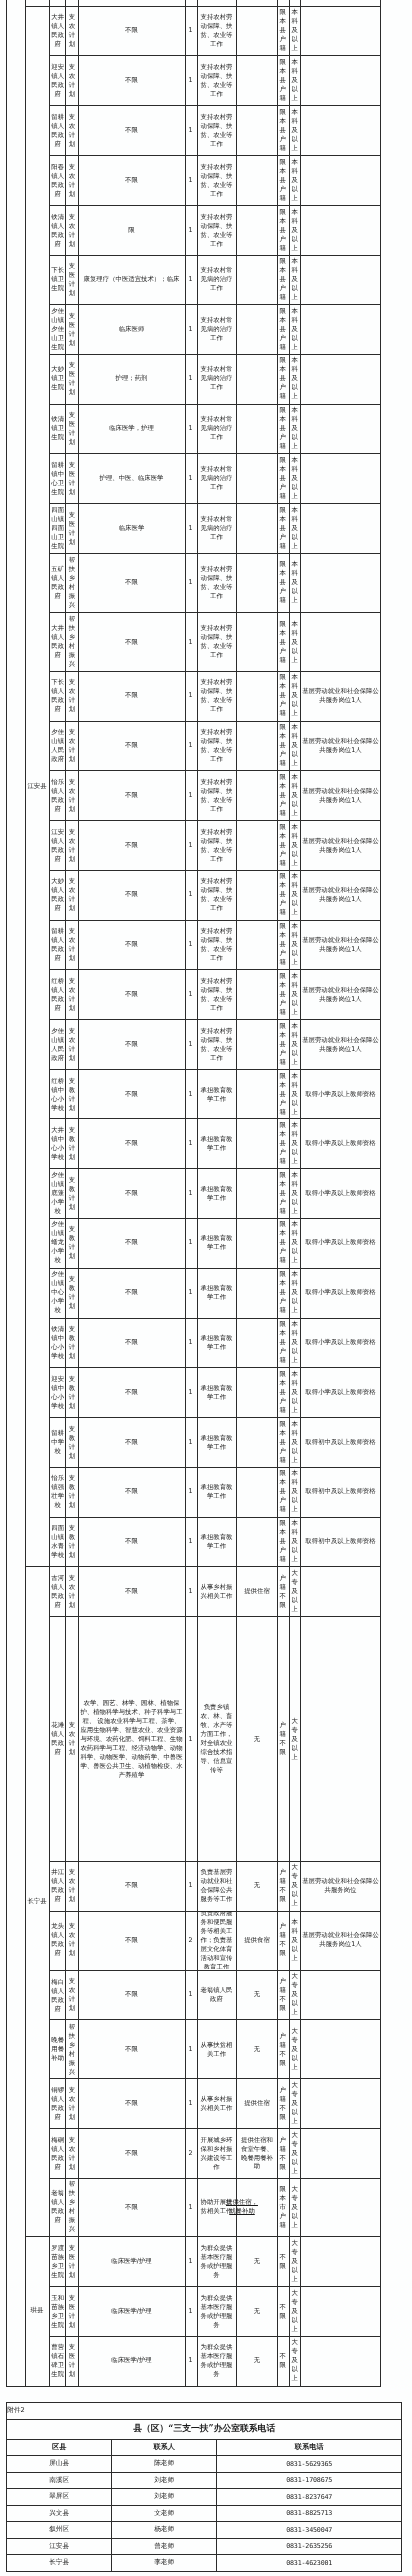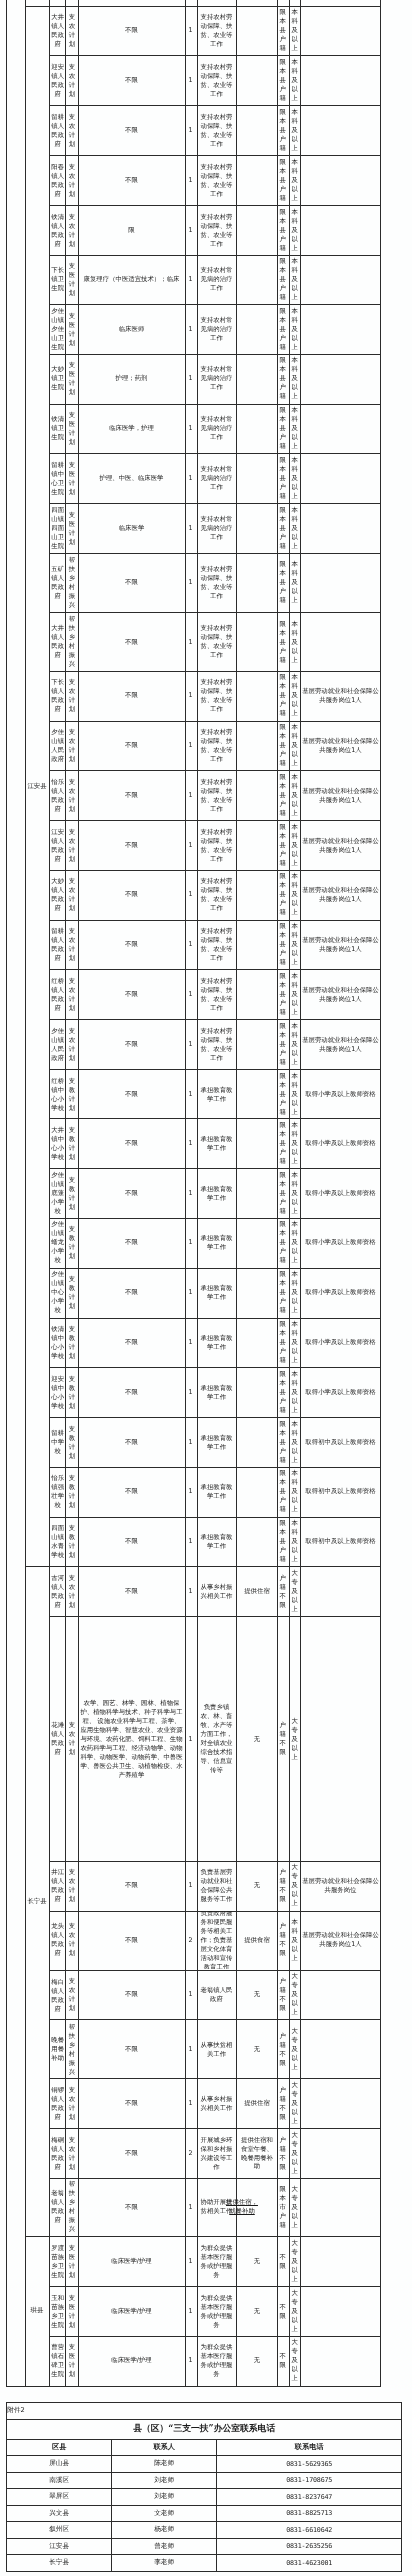--- a/index.html
+++ b/index.html
@@ -1286,21 +1286,21 @@
     <div class="c c3 phone">0831-8237647</div>
   </div>
   <div class="row">
     <div class="c c1">兴文县</div>
     <div class="c c2">文老师</div>
     <div class="c c3 phone">0831-8825713</div>
   </div>
   <div class="row">
     <div class="c c1">叙州区</div>
     <div class="c c2">杨老师</div>
-    <div class="c c3 phone">0831-6610642</div>
+    <div class="c c3 phone">0831-3450047</div>
   </div>
   <div class="row">
     <div class="c c1">江安县</div>
     <div class="c c2">曾老师</div>
     <div class="c c3 phone">0831-2635256</div>
   </div>
   <div class="row">
     <div class="c c1">长宁县</div>
     <div class="c c2">李老师</div>
     <div class="c c3 phone">0831-4623001</div>

